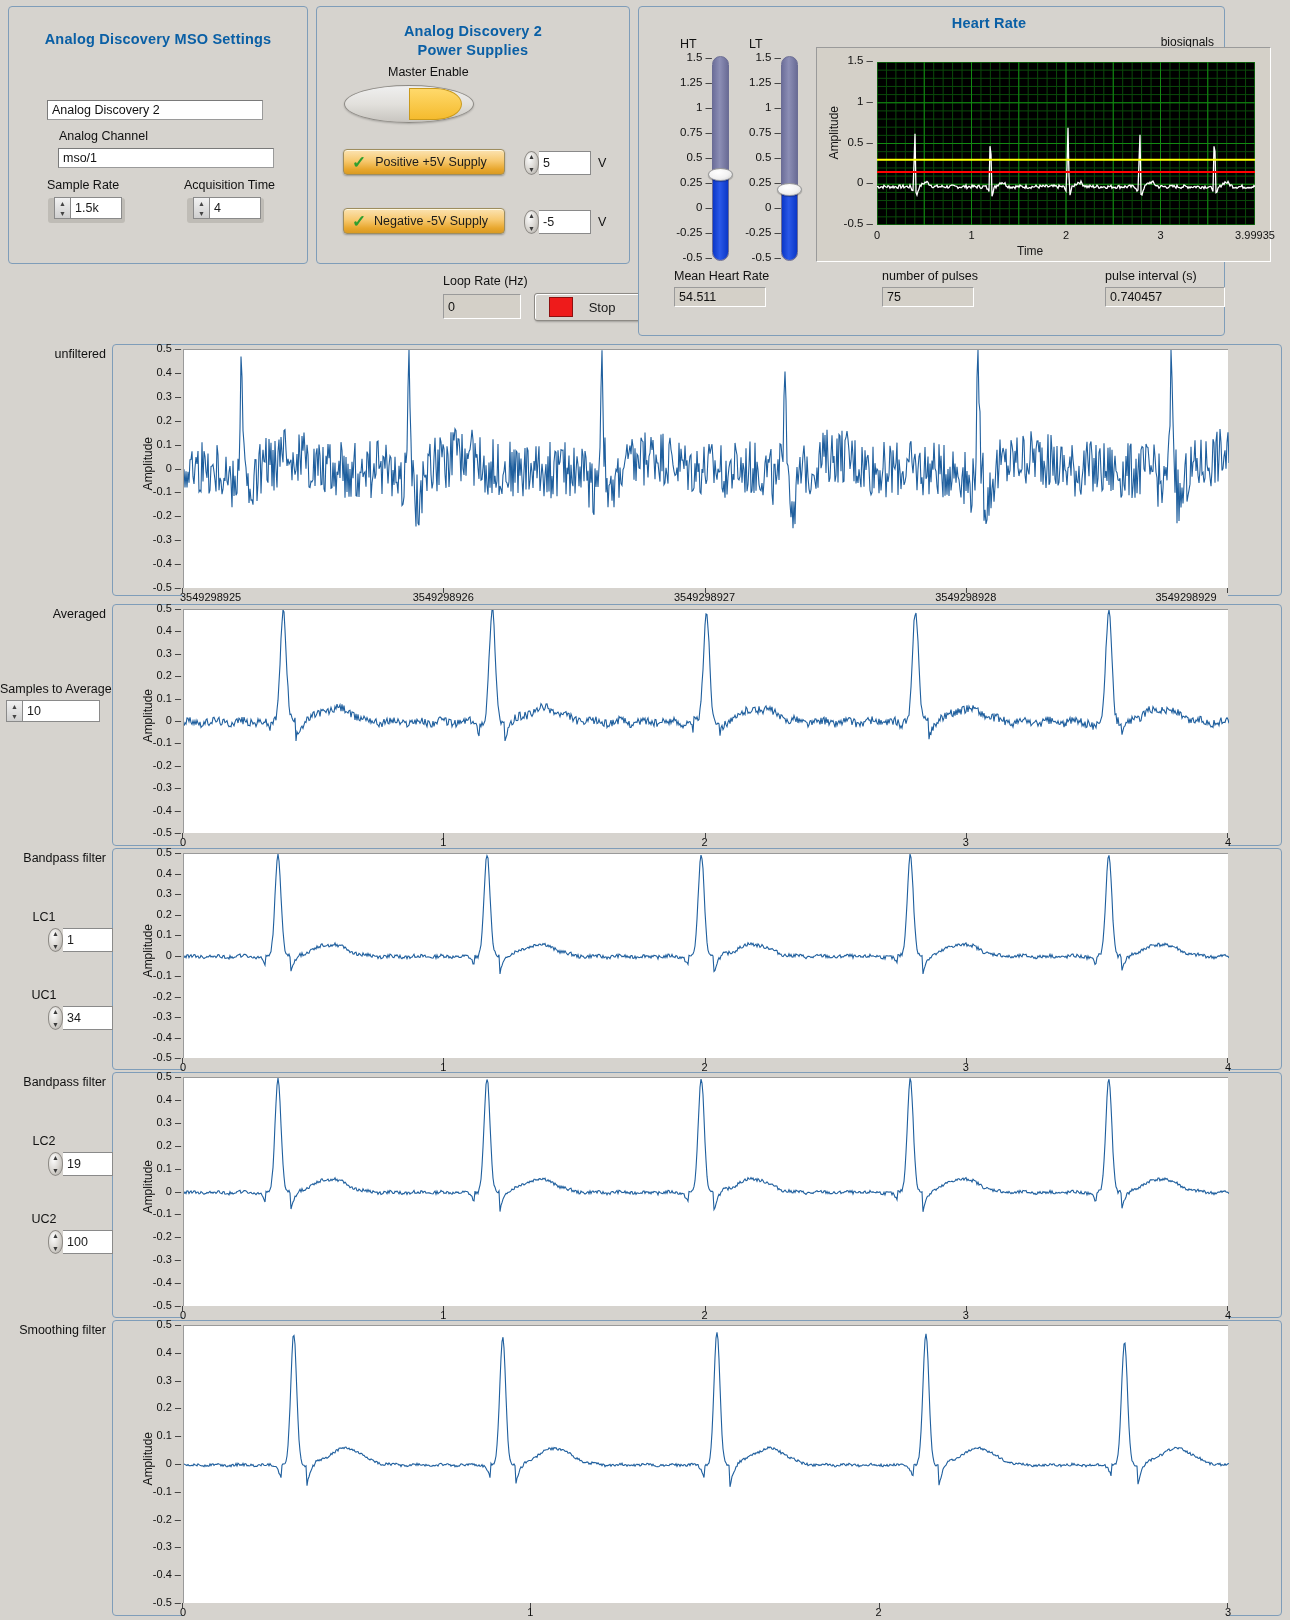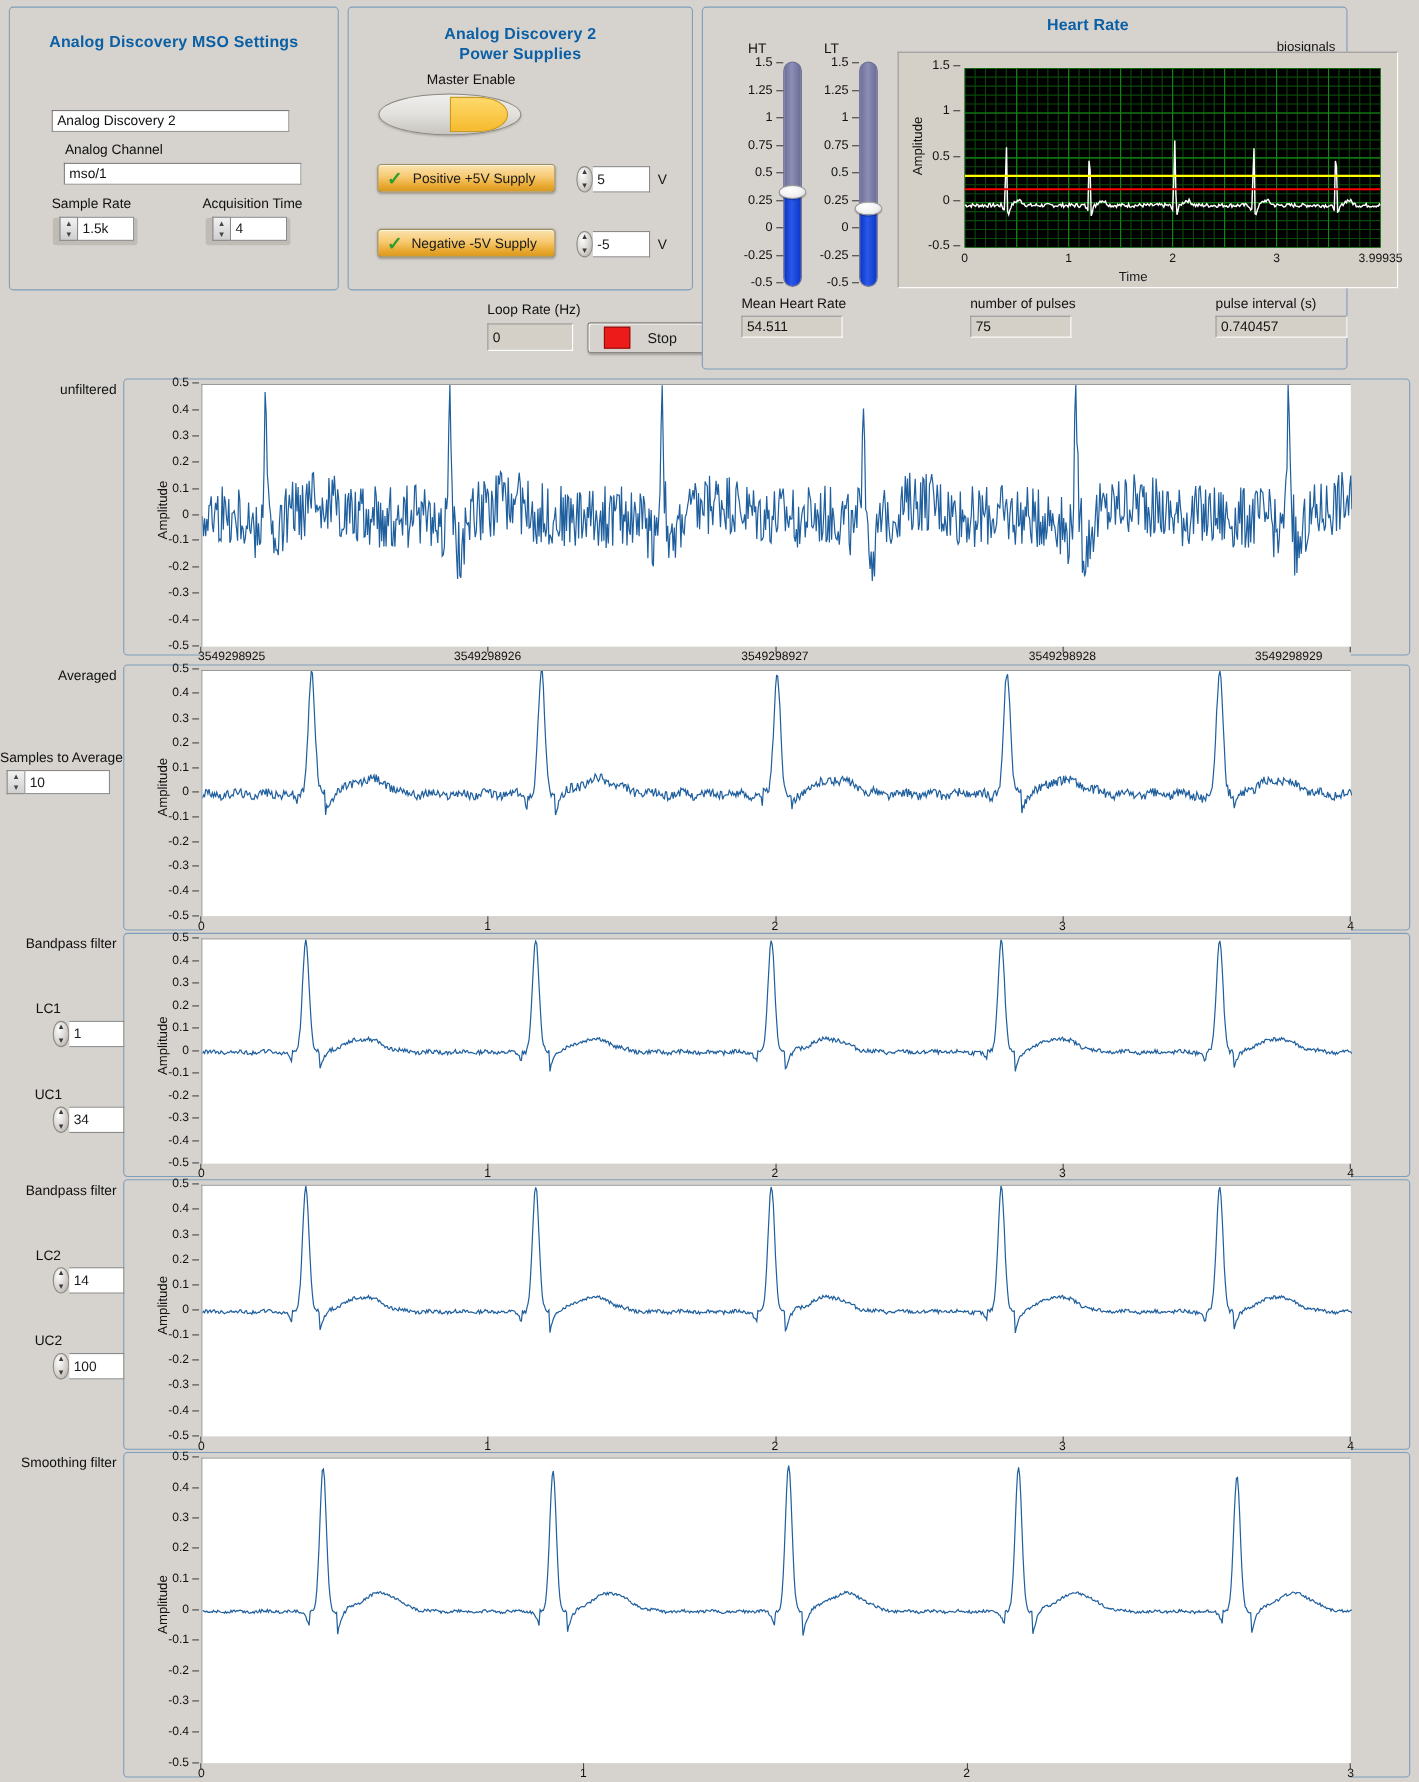--- a/index.html
+++ b/index.html
@@ -396,21 +396,21 @@
         <div style="position: absolute; left: 260.25px; top: 0px; width: 1px; height: 5px; background: rgb(68, 68, 68);"></div>
         <div style="position: absolute; left: 521.5px; top: 0px; width: 1px; height: 5px; background: rgb(68, 68, 68);"></div>
         <div style="position: absolute; left: 782.75px; top: 0px; width: 1px; height: 5px; background: rgb(68, 68, 68);"></div>
         <div style="position: absolute; left: 1044px; top: 0px; width: 1px; height: 5px; background: rgb(68, 68, 68);"></div>
       </div>
     </div>
     <div class="axlbl" style="left: 180px; width: 90px; text-align: left; top: 591px;">3549298925</div>
     <div class="axlbl" style="left: 398.25px; width: 90px; text-align: center; top: 591px;">3549298926</div>
     <div class="axlbl" style="left: 659.5px; width: 90px; text-align: center; top: 591px;">3549298927</div>
     <div class="axlbl" style="left: 920.75px; width: 90px; text-align: center; top: 591px;">3549298928</div>
-    <div class="axlbl" style="left: 1141px; width: 90px; text-align: left; top: 591px;">3549298929</div>
+    <div class="axlbl" style="left: 1141px; width: 90px; text-align: center; top: 591px;">3549298929</div>
     <div class="side-lbl" style="left: 0px; top: 607px; width: 106px;">Averaged</div>
     <div class="graph-panel" style="left: 112px; top: 604px; width: 1170px; height: 242px;">
       <div class="vtitle" style="left: 28px; top: 84px;">Amplitude</div>
       <div class="ytick" style="left: 16px; width: 52px; top: -3px;">0.5 –</div>
       <div class="ytick" style="left: 16px; width: 52px; top: 19.4px;">0.4 –</div>
       <div class="ytick" style="left: 16px; width: 52px; top: 41.8px;">0.3 –</div>
       <div class="ytick" style="left: 16px; width: 52px; top: 64.2px;">0.2 –</div>
       <div class="ytick" style="left: 16px; width: 52px; top: 86.6px;">0.1 –</div>
       <div class="ytick" style="left: 16px; width: 52px; top: 109px;">0 –</div>
       <div class="ytick" style="left: 16px; width: 52px; top: 131.4px;">-0.1 –</div>
@@ -517,21 +517,21 @@
     <div class="axlbl" style="left: 398.25px; width: 90px; text-align: center; top: 1309px;">1</div>
     <div class="axlbl" style="left: 659.5px; width: 90px; text-align: center; top: 1309px;">2</div>
     <div class="axlbl" style="left: 920.75px; width: 90px; text-align: center; top: 1309px;">3</div>
     <div class="axlbl" style="left: 1141px; width: 90px; text-align: right; top: 1309px;">4</div>
     <div class="side-lbl" style="left: 0px; top: 1134px; width: 88px; text-align: center;">LC2</div>
     <div class="numctl" style="left: 48px; top: 1152px;">
       <div class="ospin">
           <span>▲</span>
           <span>▼</span>
         </div>
-        <div class="numfield" style="width:50px; height:24px; line-height:23px; border-left:none;">14</div>
+        <div class="numfield" style="width:50px; height:24px; line-height:23px; border-left:none;">19</div>
     </div>
     <div class="side-lbl" style="left: 0px; top: 1212px; width: 88px; text-align: center;">UC2</div>
     <div class="numctl" style="left: 48px; top: 1230px;">
       <div class="ospin">
           <span>▲</span>
           <span>▼</span>
         </div>
         <div class="numfield" style="width:50px; height:24px; line-height:23px; border-left:none;">100</div>
     </div>
     <div class="side-lbl" style="left: 0px; top: 1323px; width: 106px;">Smoothing filter</div>

